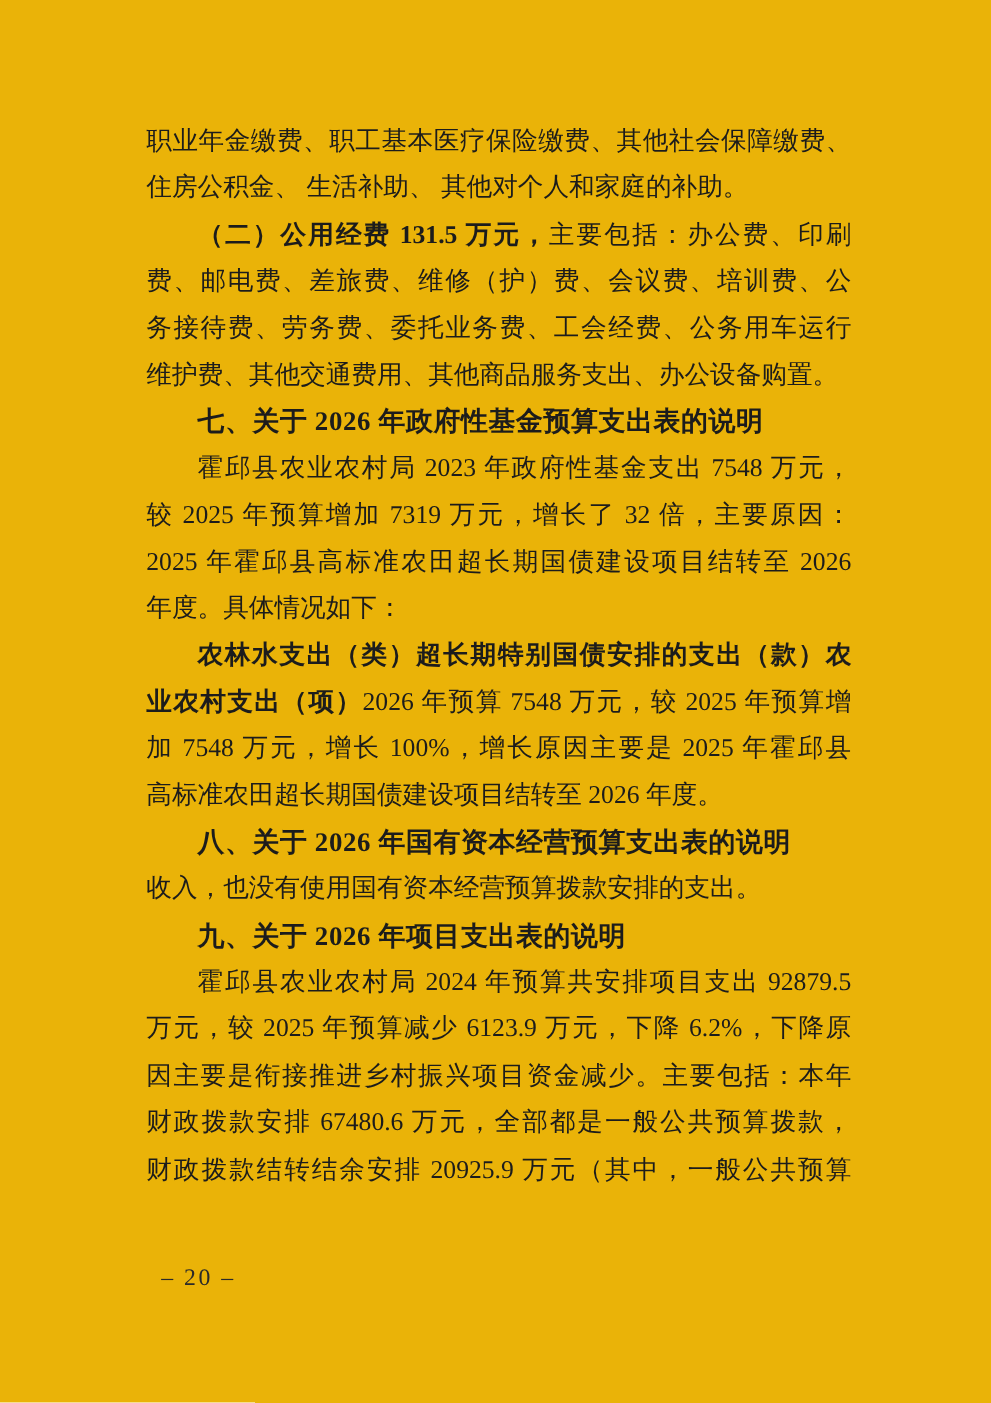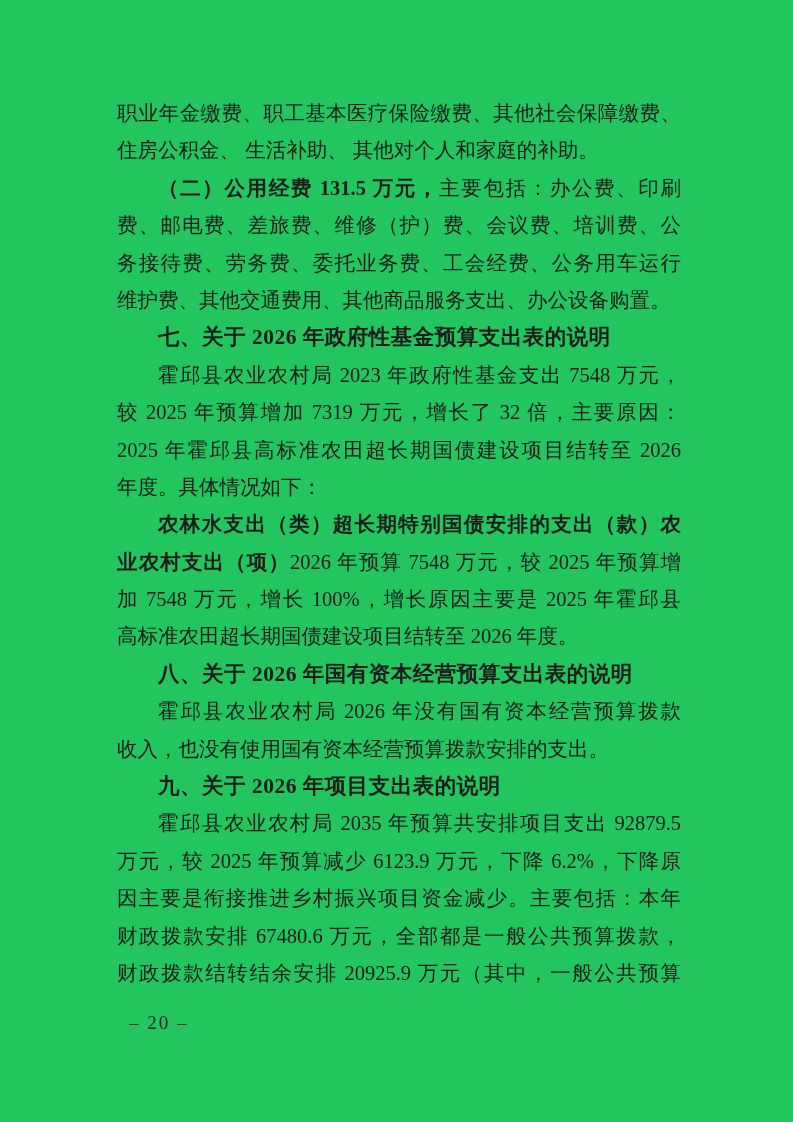--- a/index.html
+++ b/index.html
@@ -7,21 +7,21 @@
     padding: 0;
     width: 793px;
     height: 1122px;
     background: #ffffff;
     overflow: hidden;
   }
   .page {
     position: relative;
     width: 793px;
     height: 1122px;
-    background: #22c55e;
+    background: #eab308;
     font-family: "Liberation Serif", "DejaVu Serif", serif;
     color: #1c1c1c;
   }
   .text-block {
     position: absolute;
     left: 117px;
     top: 95px;
     width: 564px;
   }
   .line {
@@ -74,23 +74,22 @@
       <div class="line heading left indent"><span class="b">七、关于 2026 年政府性基金预算支出表的说明</span></div>
       <div class="line indent"><span>霍邱县农业农村局 2023 年政府性基金支出 7548 万元，</span></div>
       <div class="line"><span>较 2025 年预算增加 7319 万元，增长了 32 倍，主要原因：</span></div>
       <div class="line"><span>2025 年霍邱县高标准农田超长期国债建设项目结转至 2026</span></div>
       <div class="line left"><span>年度。具体情况如下：</span></div>
       <div class="line indent"><span class="b">农林水支出（类）超长期特别国债安排的支出（款）农</span></div>
       <div class="line"><span class="b">业农村支出（项）</span><span>2026 年预算 7548 万元，较 2025 年预算增</span></div>
       <div class="line"><span>加 7548 万元，增长 100%，增长原因主要是 2025 年霍邱县</span></div>
       <div class="line left"><span>高标准农田超长期国债建设项目结转至 2026 年度。</span></div>
       <div class="line heading left indent"><span class="b">八、关于 2026 年国有资本经营预算支出表的说明</span></div>
-      <div class="line indent"><span>霍邱县农业农村局 2026 年没有国有资本经营预算拨款</span></div>
       <div class="line left"><span>收入，也没有使用国有资本经营预算拨款安排的支出。</span></div>
       <div class="line heading left indent"><span class="b">九、关于 2026 年项目支出表的说明</span></div>
-      <div class="line indent"><span>霍邱县农业农村局 2035 年预算共安排项目支出 92879.5</span></div>
+      <div class="line indent"><span>霍邱县农业农村局 2024 年预算共安排项目支出 92879.5</span></div>
       <div class="line"><span>万元，较 2025 年预算减少 6123.9 万元，下降 6.2%，下降原</span></div>
       <div class="line"><span>因主要是衔接推进乡村振兴项目资金减少。主要包括：本年</span></div>
       <div class="line"><span>财政拨款安排 67480.6 万元，全部都是一般公共预算拨款，</span></div>
       <div class="line"><span>财政拨款结转结余安排 20925.9 万元（其中，一般公共预算</span></div>
     </div>
   <div class="footer">– 20 –</div>
 </div>
 
 </body></html>

